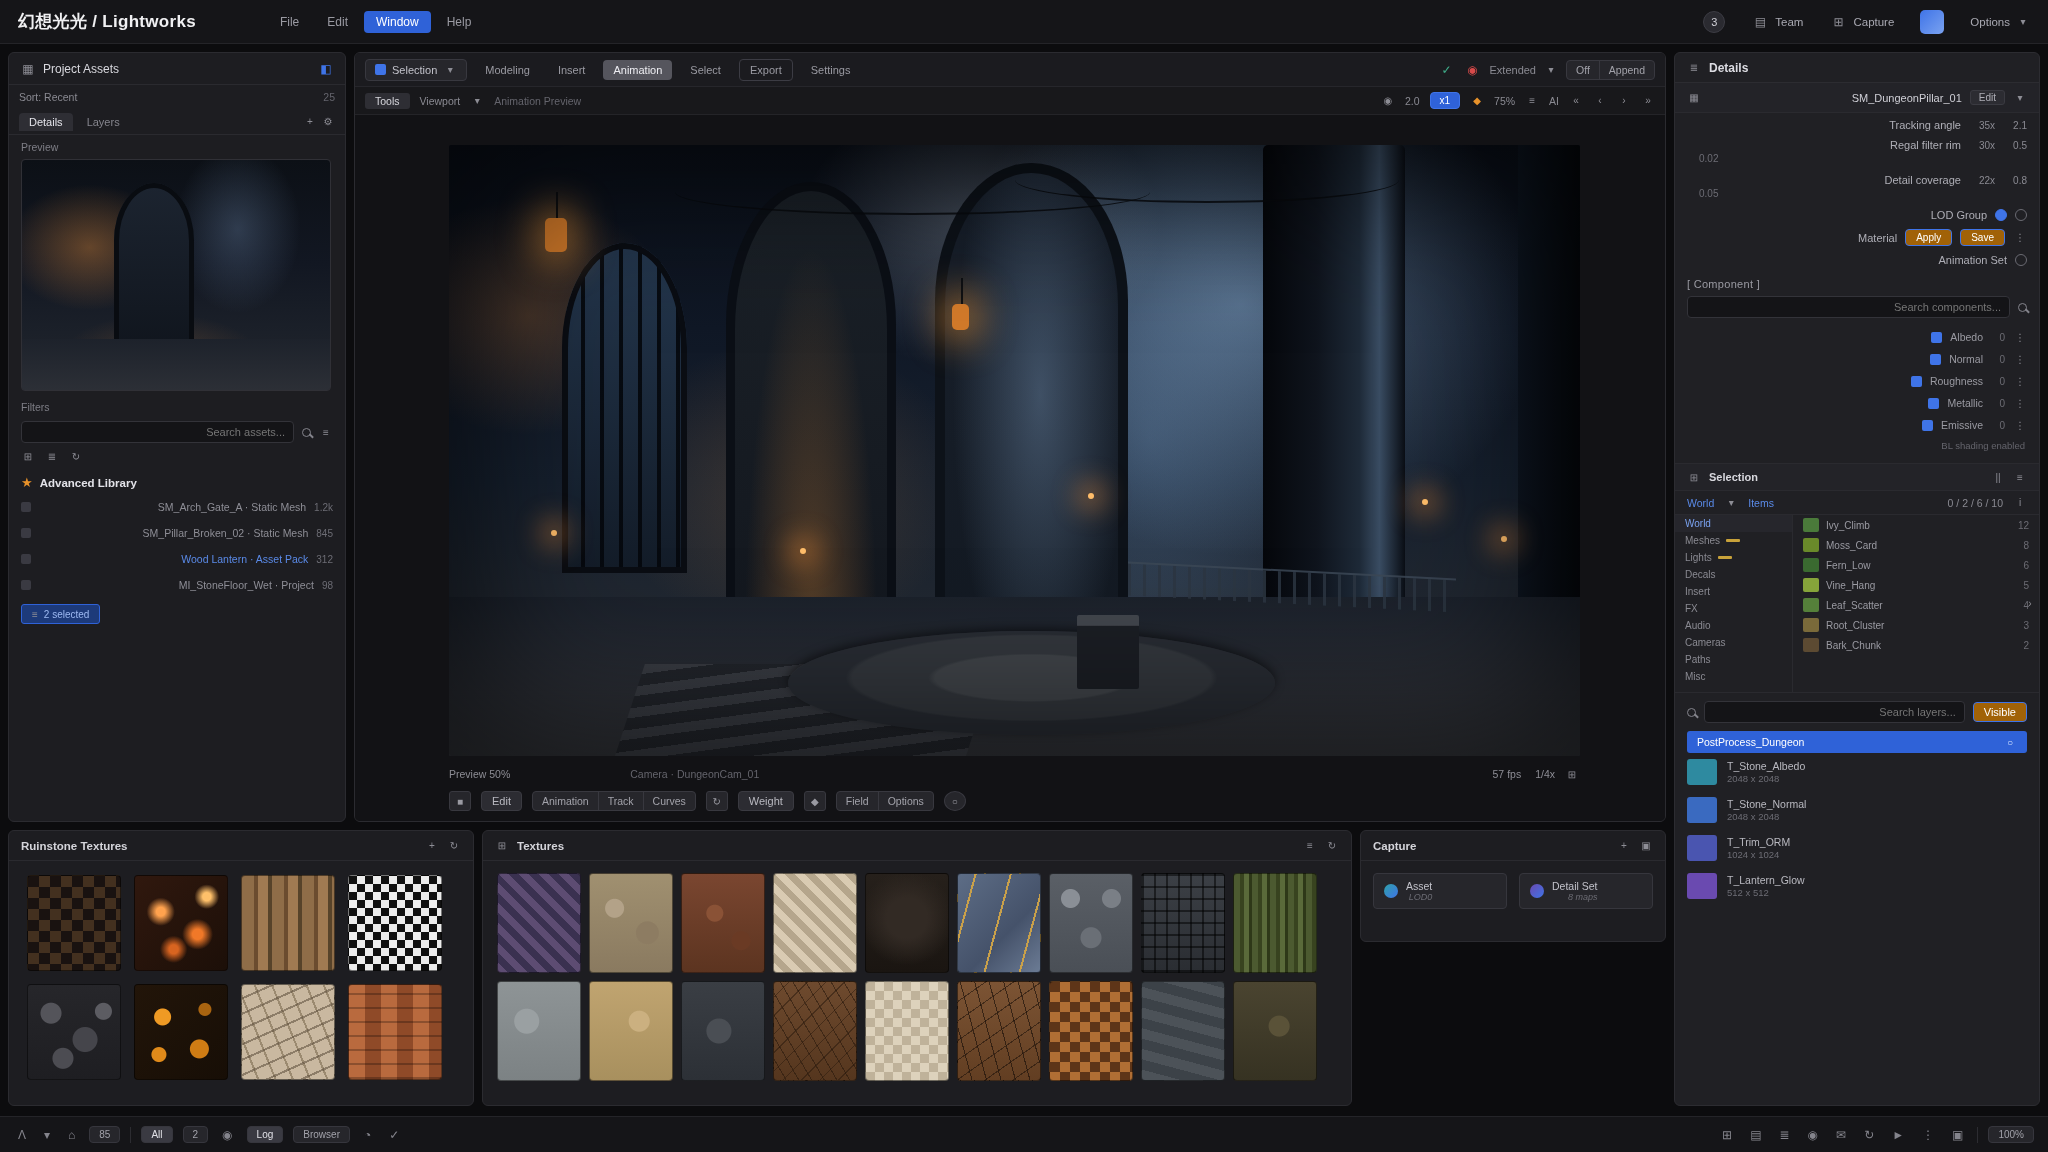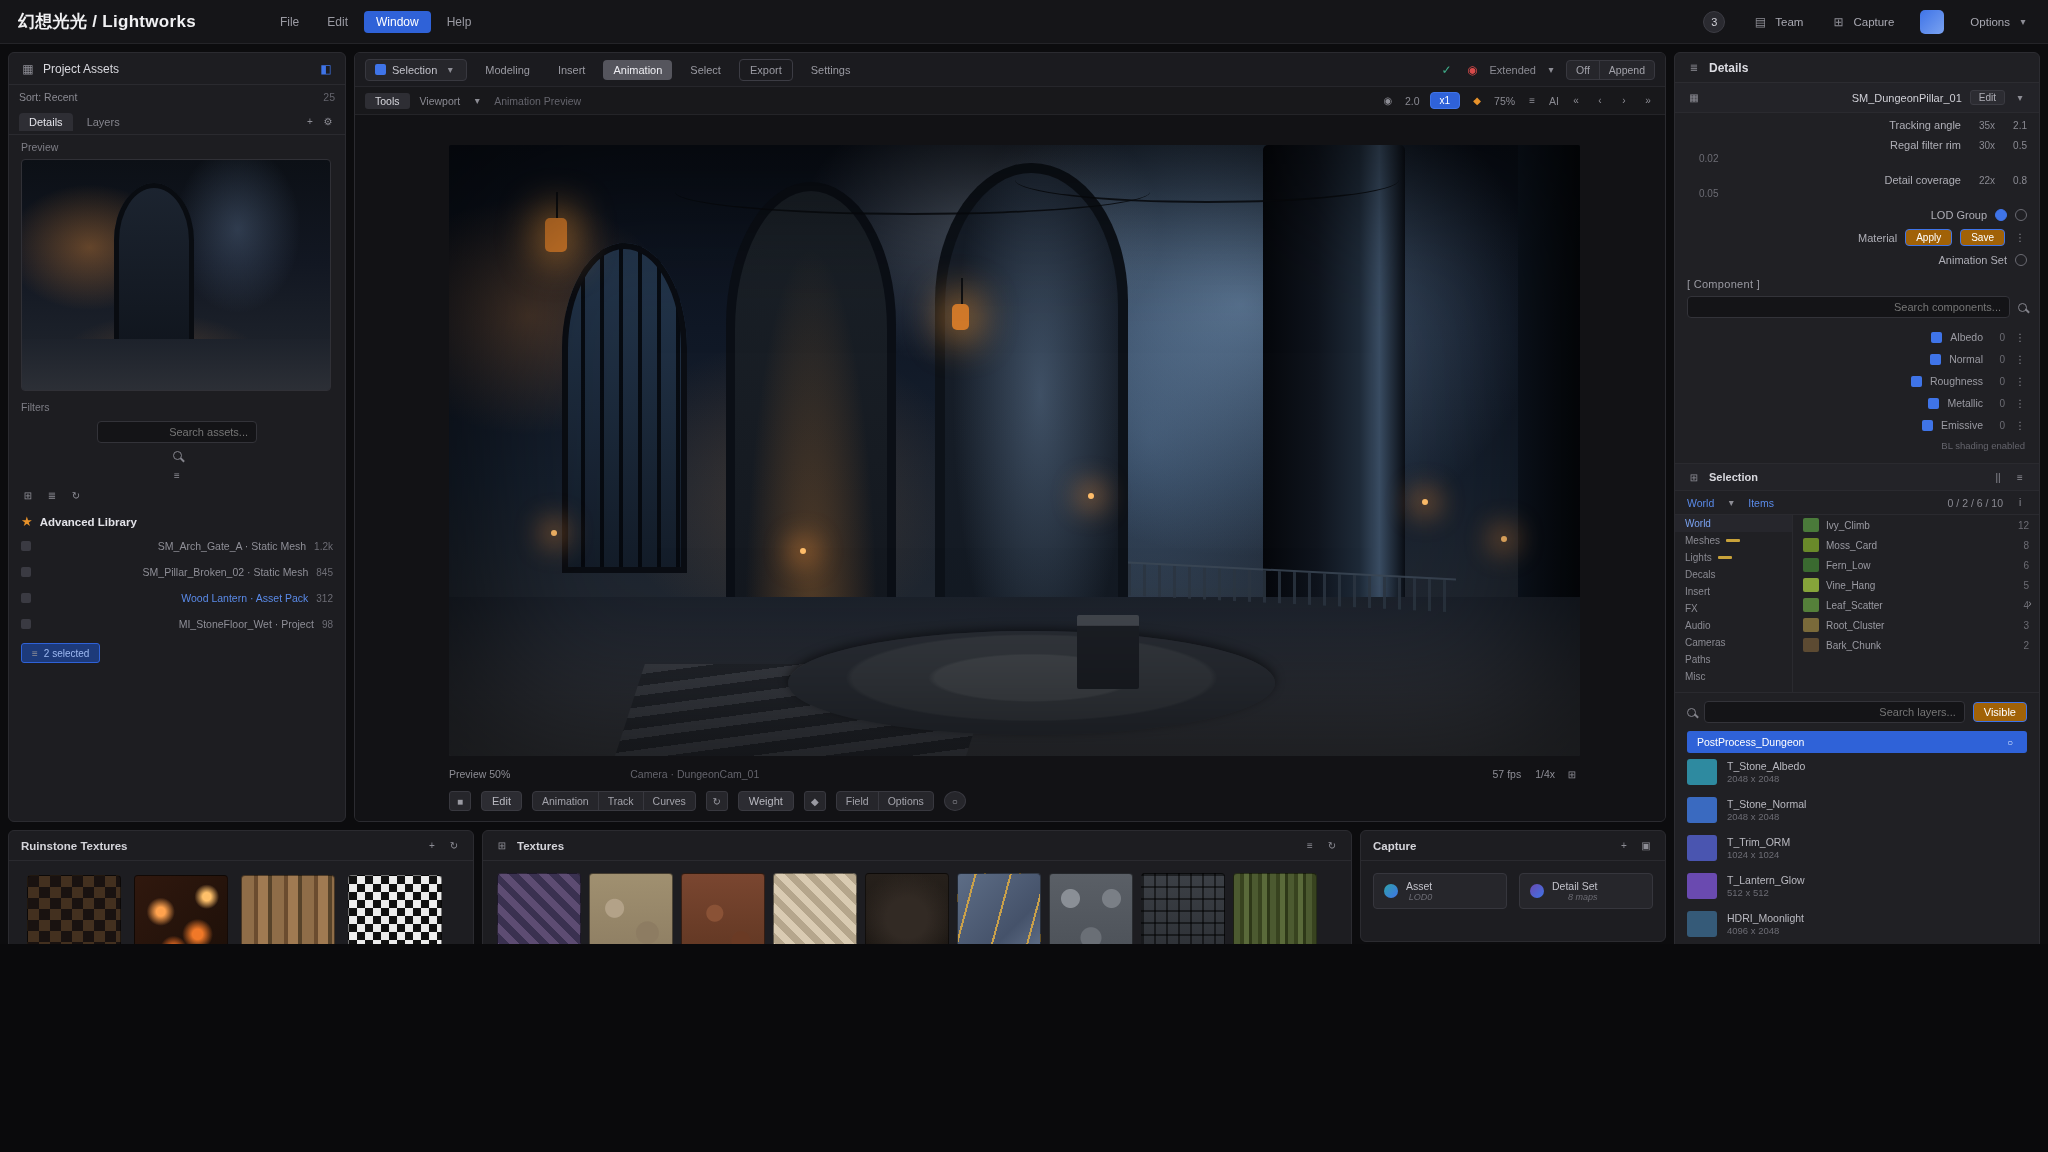--- a/index.html
+++ b/index.html
@@ -1,18 +1,18 @@
 <!DOCTYPE html>
 <html><head>
 <meta charset="utf-8">
 <style>
   * { margin:0; padding:0; box-sizing:border-box; }
   html,body { background:#0a0a0c; }
   body { font-family:"Liberation Sans", sans-serif; color:#c9c9ce; }
-  #stage { position:relative; width:2048px; height:944px; background:#0c0c0e; overflow:hidden; }
+  #stage { position:relative; width:2048px; height:1152px; background:#0c0c0e; overflow:hidden; }
 
   
   .panel { position:absolute; background:#1d1d21; border:1px solid #2b2b30; border-radius:6px; overflow:hidden; }
   .dim { color:#8a8a92; }
   .dimmer { color:#64646c; }
   .blue { color:#5a8ae8; }
   .row { display:flex; align-items:center; }
   .grow { flex:1;text-align:right; }
   .ic { display:inline-flex; align-items:center; justify-content:center; width:18px; height:18px; font-size:12px; color:#8d8d95; }
   .ic.sm { width:14px; height:14px; font-size:10px; }
@@ -46,21 +46,21 @@
   .lp-label { font-size:10.5px; color:#7e7e86; padding:6px 12px 2px; }
   .lp-thumb { margin:4px 12px; width:310px; height:232px; border-radius:4px; border:1px solid #303036; position:relative; overflow:hidden;
     background:
       radial-gradient(ellipse 120px 90px at 22% 38%, rgba(235,145,60,.38), rgba(0,0,0,0) 70%),
       radial-gradient(ellipse 90px 120px at 70% 30%, rgba(120,150,190,.30), rgba(0,0,0,0) 70%),
       radial-gradient(ellipse 140px 60px at 45% 85%, rgba(230,140,60,.20), rgba(0,0,0,0) 70%),
       linear-gradient(180deg,#0c1016 0%,#121722 45%,#1b2029 75%,#23262d 100%);
   }
   .lp-thumb .mini-arch { position:absolute; left:30%; top:10%; width:26%; height:74%; background:linear-gradient(180deg,#1c2430,#10151d); border-radius:50% 50% 0 0 / 34% 34% 0 0; box-shadow:inset 0 0 0 5px #090c11; }
   .lp-thumb .mini-floor { position:absolute; left:0; bottom:0; width:100%; height:22%; background:linear-gradient(180deg,#1d222b,#2c2f36); }
-  .lp-search-row { padding:6px 12px 2px; gap:8px;flex-direction:column; }
+  .lp-search-row { padding:6px 12px 2px; gap:8px; }
   .lp-icons { padding:4px 12px; gap:10px; }
   .fav-head { padding:8px 12px 4px; gap:7px; }
   .fav-head .star { color:#e8922a; font-size:13px; }
   .fav-head .txt { font-size:11.5px; font-weight:bold; color:#e2e2e8; }
   .lp-row { height:26px; padding:0 12px; gap:8px; font-size:10.5px; color:#8e8e96; }
   .lp-row .cnt { color:#6c6c74; font-size:10px; }
   .lp-row .dot { width:10px; height:10px; border-radius:2px; background:#3a3a42; flex:0 0 auto; }
   .lp-tag { display:inline-flex; align-items:center; gap:6px; margin:6px 12px; background:#1d3a7a; border:1px solid #2f62d8; color:#9db9f2; font-size:10px; padding:2px 10px; border-radius:3px; }
 
   
@@ -580,27 +580,20 @@
           <div class="asset-meta">1024 x 1024</div>
         </span>
     </div>
     <div class="asset-row">
       <span class="asset-ic" style="background: rgb(106, 74, 176);"></span>
       <span>
           <div class="asset-nm">T_Lantern_Glow</div>
           <div class="asset-meta">512 x 512</div>
         </span>
     </div>
-    <div class="asset-row">
-      <span class="asset-ic" style="background: rgb(53, 90, 120);"></span>
-      <span>
-          <div class="asset-nm">HDRI_Moonlight</div>
-          <div class="asset-meta">4096 x 2048</div>
-        </span>
-    </div>
   </section>
 
   <section id="bl-panel" class="panel">
     <div class="bp-head row">
       <span class="title">Ruinstone Textures</span>
       <div class="grow"></div>
       <span class="ic sm">+</span>
       <span class="ic sm">↻</span>
     </div>
     <div class="tile-grid">

